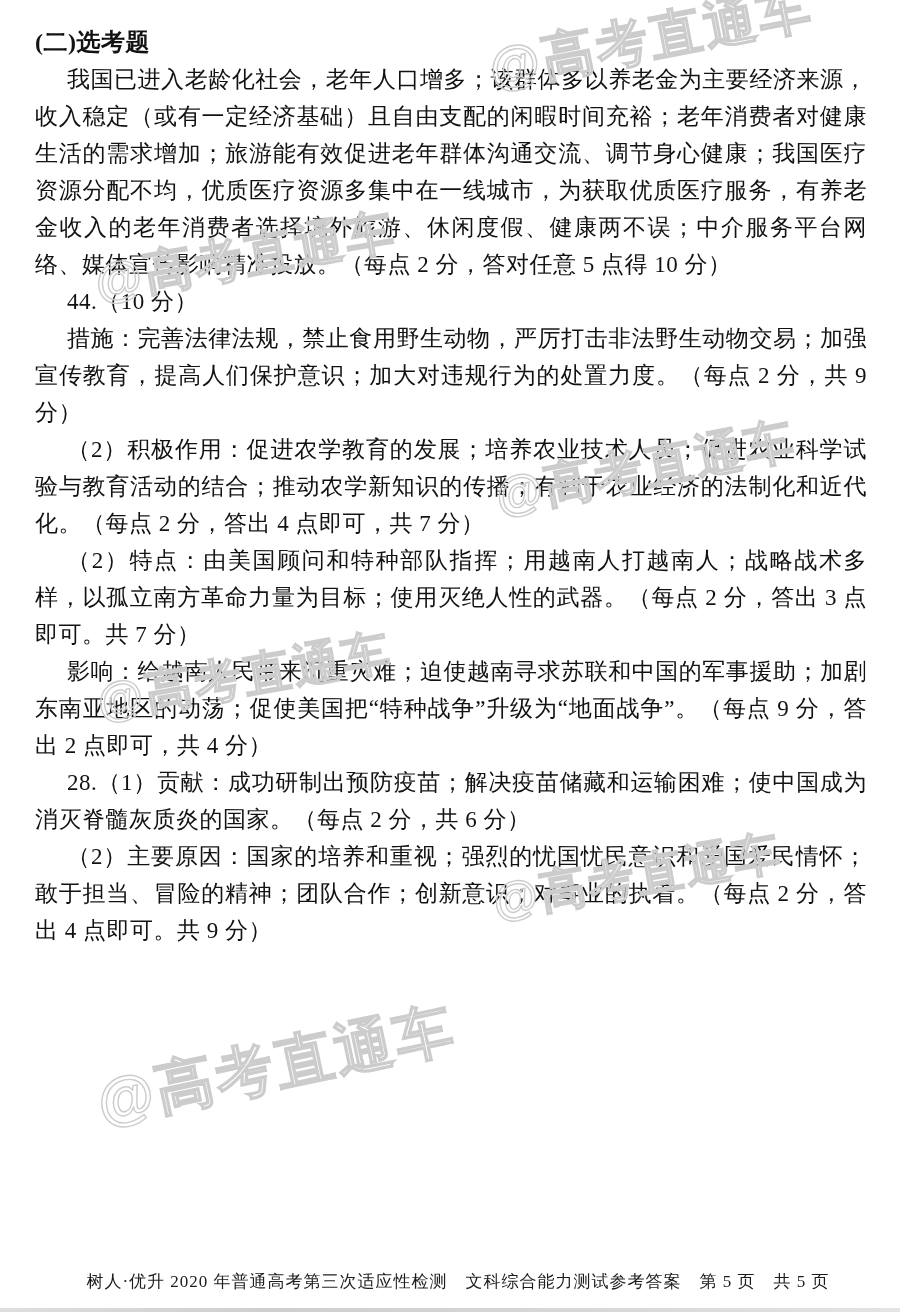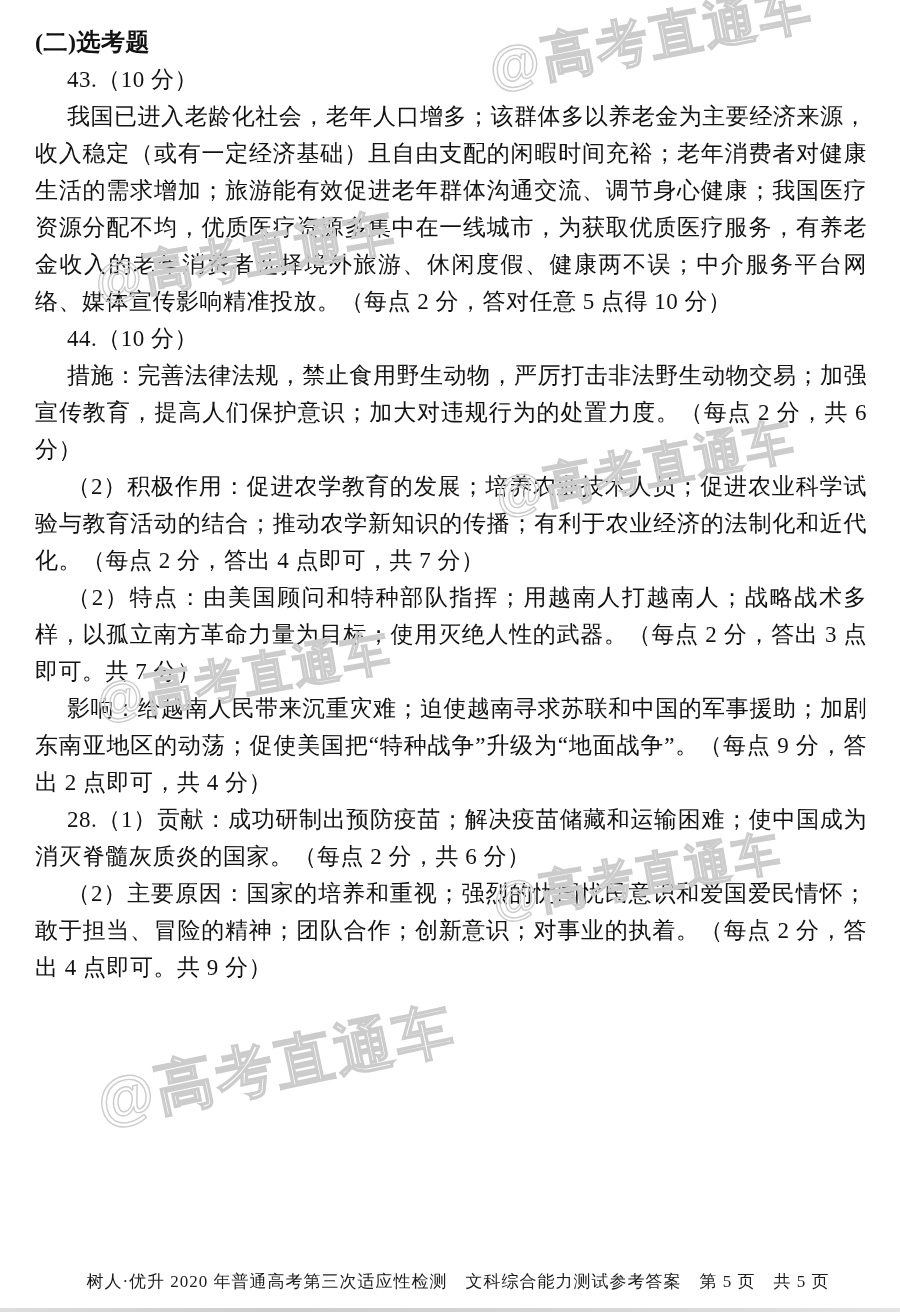--- a/index.html
+++ b/index.html
@@ -65,24 +65,23 @@
     opacity:0.8;
     z-index:0;
   }
 </style>
 </head>
 <body>
 
 <div class="page">
   <div class="answer-body">
       <p class="para heading">(二)选考题</p>
-      <p class="para">43.（10 分）</p>
       <p class="para">我国已进入老龄化社会，老年人口增多；该群体多以养老金为主要经济来源，收入稳定（或有一定经济基础）且自由支配的闲暇时间充裕；老年消费者对健康生活的需求增加；旅游能有效促进老年群体沟通交流、调节身心健康；我国医疗资源分配不均，优质医疗资源多集中在一线城市，为获取优质医疗服务，有养老金收入的老年消费者选择境外旅游、休闲度假、健康两不误；中介服务平台网络、媒体宣传影响精准投放。（每点 2 分，答对任意 5 点得 10 分）</p>
       <p class="para">44.（10 分）</p>
-      <p class="para">措施：完善法律法规，禁止食用野生动物，严厉打击非法野生动物交易；加强宣传教育，提高人们保护意识；加大对违规行为的处置力度。（每点 2 分，共 6 分）</p>
+      <p class="para">措施：完善法律法规，禁止食用野生动物，严厉打击非法野生动物交易；加强宣传教育，提高人们保护意识；加大对违规行为的处置力度。（每点 2 分，共 9 分）</p>
       <p class="para">（2）积极作用：促进农学教育的发展；培养农业技术人员；促进农业科学试验与教育活动的结合；推动农学新知识的传播；有利于农业经济的法制化和近代化。（每点 2 分，答出 4 点即可，共 7 分）</p>
       <p class="para">（2）特点：由美国顾问和特种部队指挥；用越南人打越南人；战略战术多样，以孤立南方革命力量为目标；使用灭绝人性的武器。（每点 2 分，答出 3 点即可。共 7 分）</p>
       <p class="para">影响：给越南人民带来沉重灾难；迫使越南寻求苏联和中国的军事援助；加剧东南亚地区的动荡；促使美国把“特种战争”升级为“地面战争”。（每点 9 分，答出 2 点即可，共 4 分）</p>
       <p class="para">28.（1）贡献：成功研制出预防疫苗；解决疫苗储藏和运输困难；使中国成为消灭脊髓灰质炎的国家。（每点 2 分，共 6 分）</p>
       <p class="para">（2）主要原因：国家的培养和重视；强烈的忧国忧民意识和爱国爱民情怀；敢于担当、冒险的精神；团队合作；创新意识；对事业的执着。（每点 2 分，答出 4 点即可。共 9 分）</p>
     </div>
   <div class="footer">树人·优升 2020 年普通高考第三次适应性检测　文科综合能力测试参考答案　第 5 页　共 5 页</div>
   <div class="scan-edge"></div>
 <div class="wm" style="left: 483px; top: 36px; font-size: 52px; transform: rotate(-11deg); -webkit-text-stroke: 1.4px rgb(204, 204, 204);">@高考直通车</div>
     <div class="wm" style="left: 90px; top: 252px; font-size: 48px; transform: rotate(-10deg); -webkit-text-stroke: 1.4px rgb(204, 204, 204);">@高考直通车</div>

